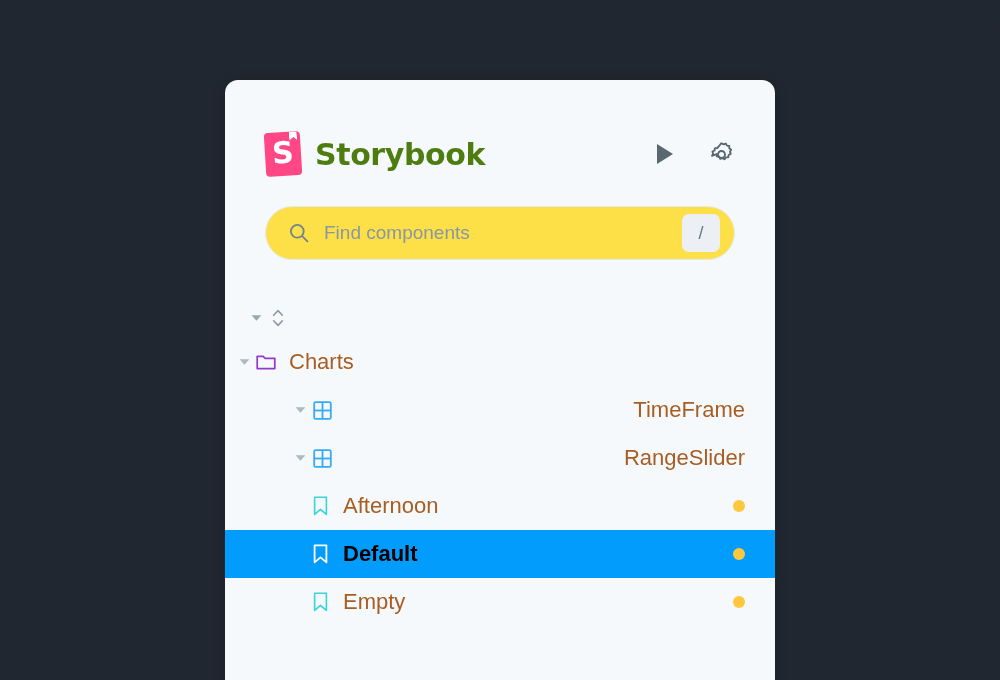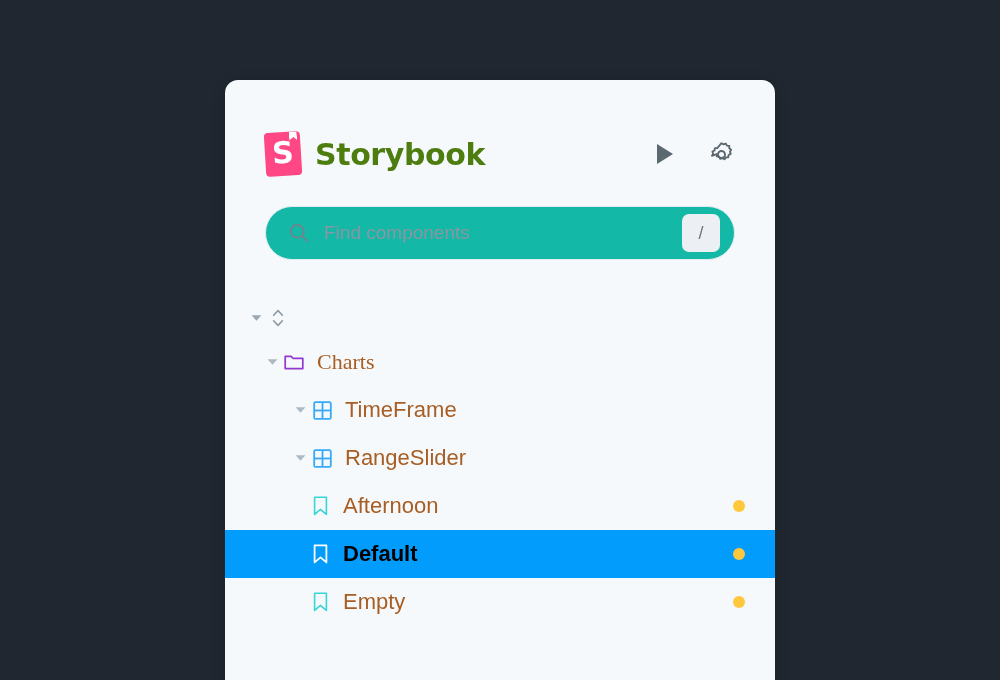--- a/index.html
+++ b/index.html
@@ -120,21 +120,21 @@
   }
 
   
   .search-wrap {
     padding: 18px 40px 0 40px;
   }
   .search-field {
     height: 54px;
     border: 1px solid #E3EAF1;
     border-radius: 28px;
-    background: #14b8a6;
+    background: #fde047;
     display: flex;
     align-items: center;
     padding: 0 14px 0 22px;
     gap: 14px;
   }
   .search-icon { color: #73828C; display:flex; flex:0 0 auto; }
   .search-input {
     flex: 1 1 auto;
     border: none;
     outline: none;
@@ -222,22 +222,22 @@
     height: 22px;
   }
   .node .dot {
     flex: 0 0 auto;
     width: 12px;
     height: 12px;
     border-radius: 50%;
     background: #FFC83C;
   }
 
-  .depth-0 { padding-left: 36px; font-family: Liberation Serif, serif; }
-  .depth-1 { padding-left: 64px; }
+  .depth-0 { padding-left: 8px; }
+  .depth-1 { padding-left: 64px; text-align: right; }
   .depth-2 { padding-left: 84px; }
 
   .node.selected { background: #029CFD; }
   .node.selected .label { color: #000000; font-weight: 700; }
   .node.selected .dot { background: #FFC83C; }
 
   .folder-icon { color: #9238CE; }
   .component-icon { color: #36AAF8; }
   .story-icon { color: #37D5D3; }
   .story-icon-selected { color: #FFFFFF; }

